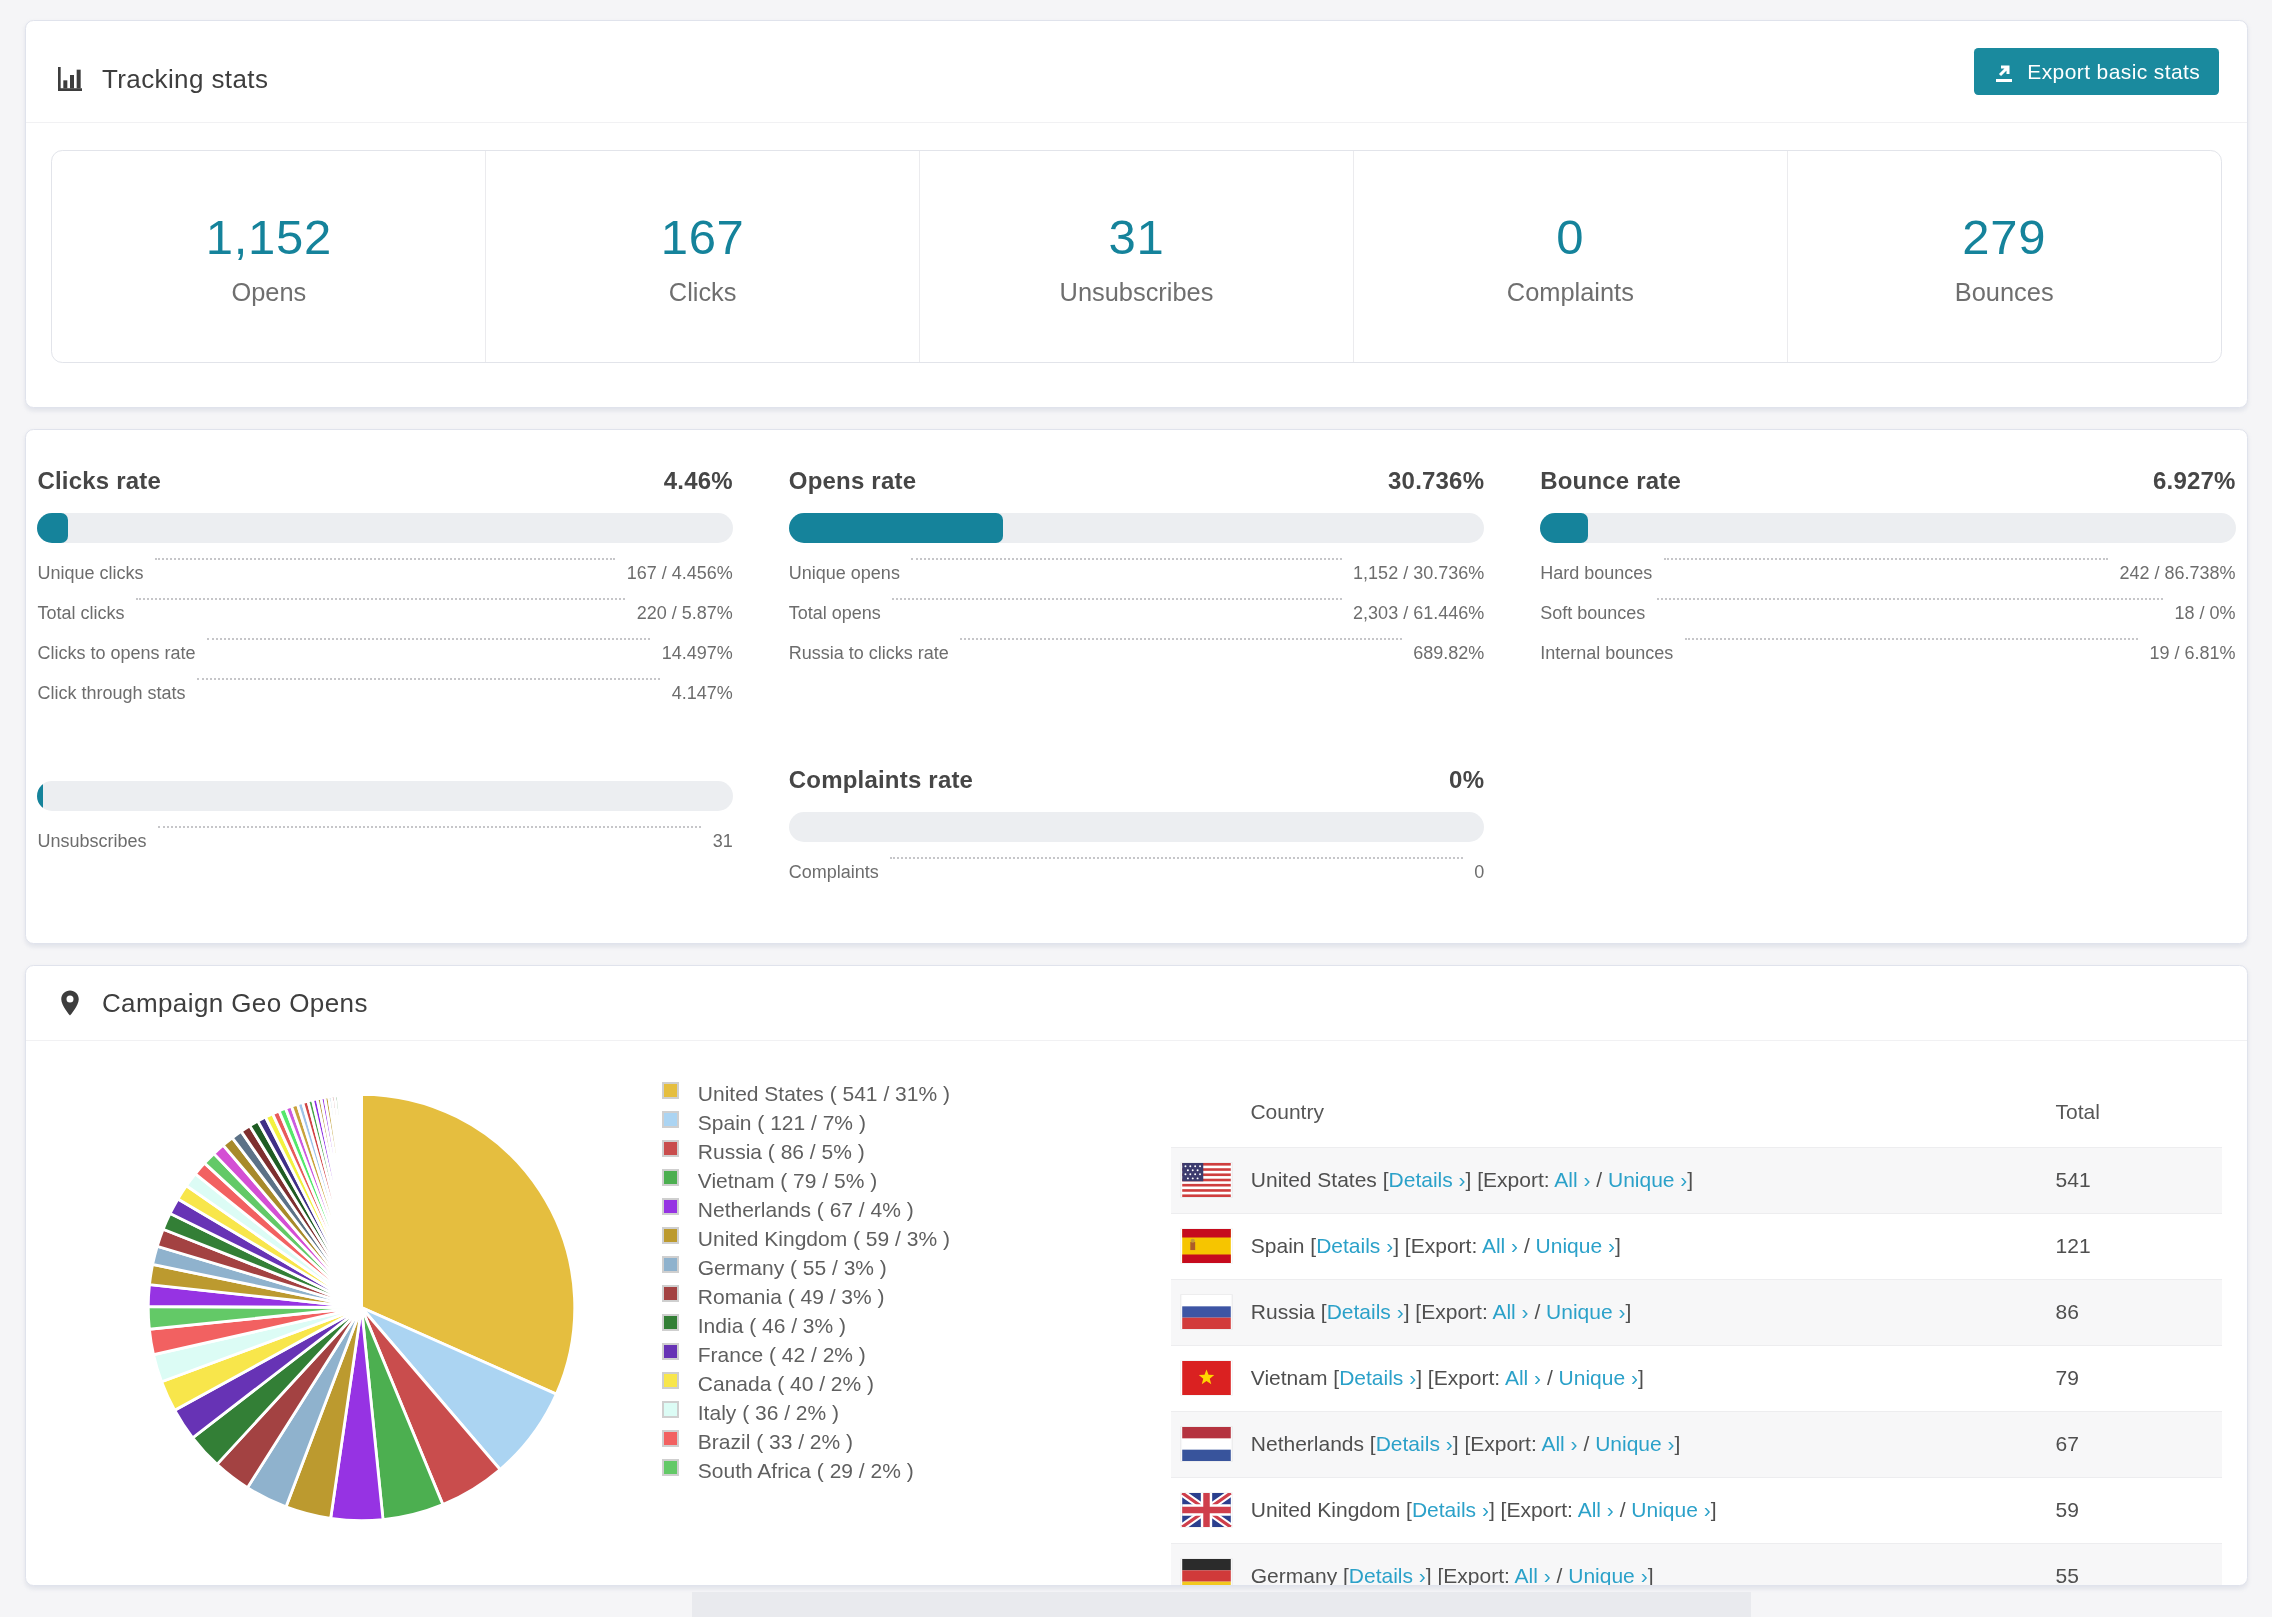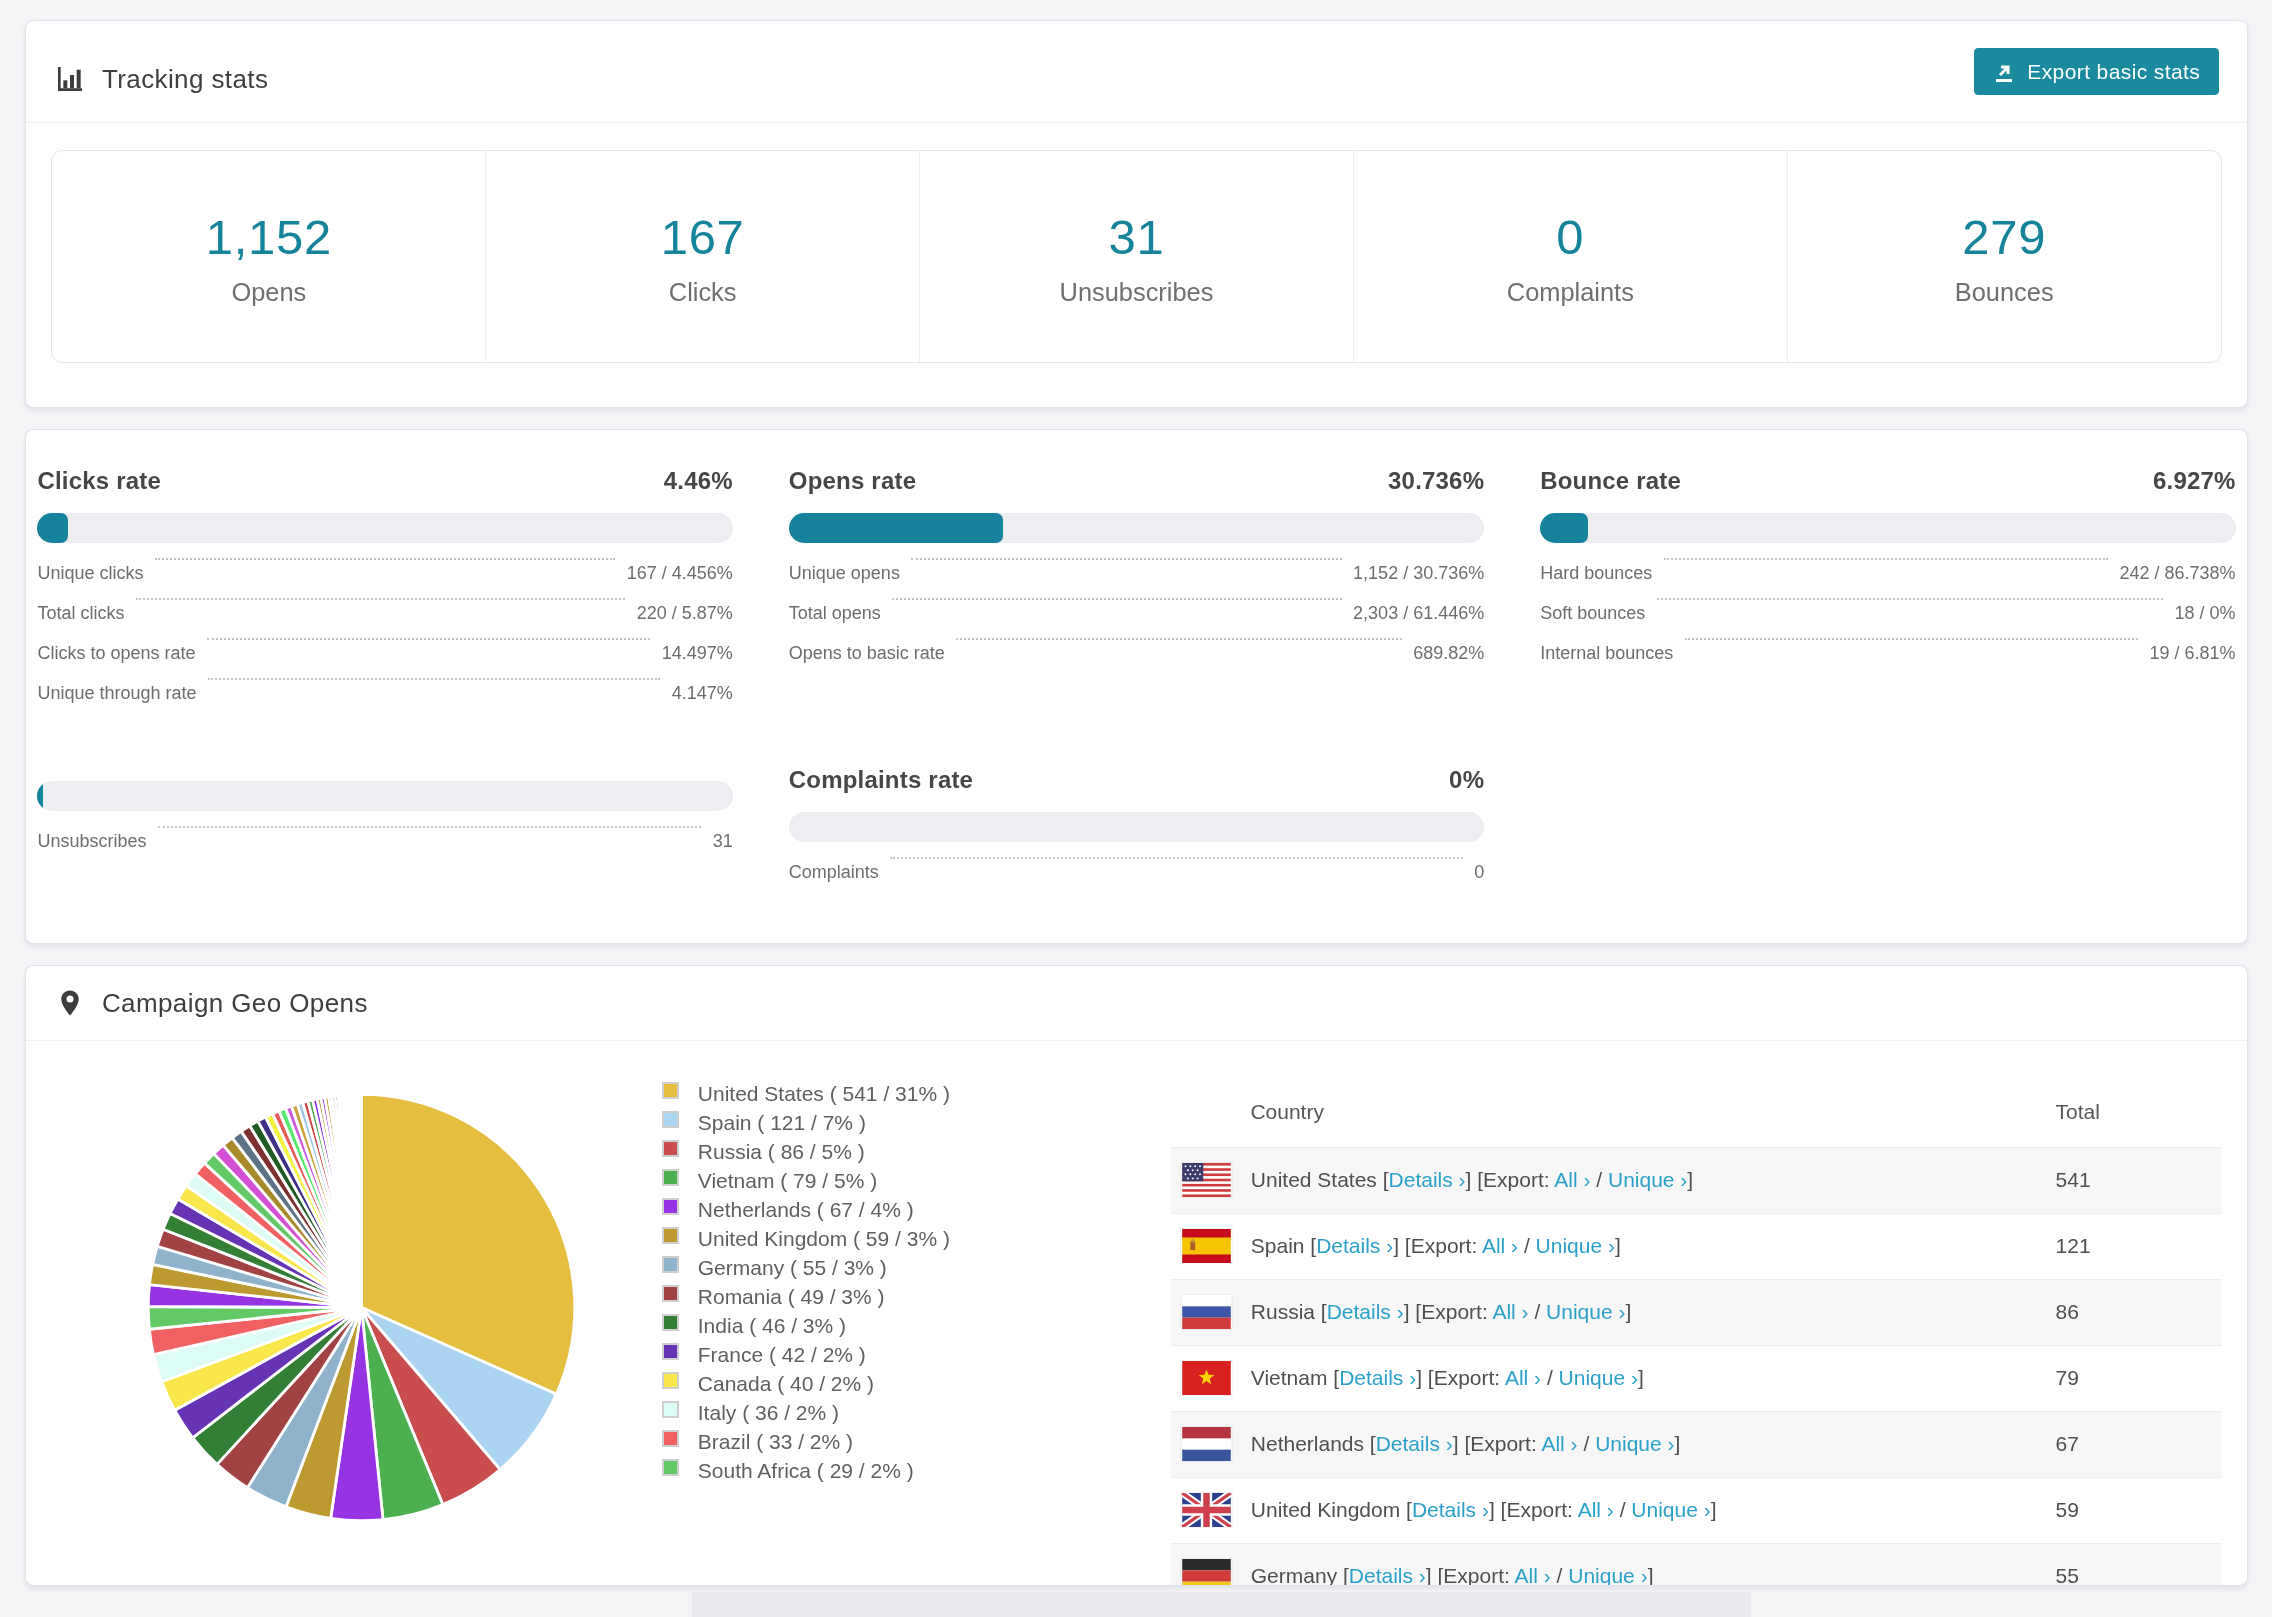--- a/index.html
+++ b/index.html
@@ -133,21 +133,21 @@
             <span class="lbl">Total clicks</span>
             <span class="leader"></span>
             <span class="val">220 / 5.87%</span>
           </div>
           <div class="stat-row">
             <span class="lbl">Clicks to opens rate</span>
             <span class="leader"></span>
             <span class="val">14.497%</span>
           </div>
           <div class="stat-row">
-            <span class="lbl">Unique through rate</span>
+            <span class="lbl">Click through stats</span>
             <span class="leader"></span>
             <span class="val">4.147%</span>
           </div>
         </div>
       </div>
       <div class="rate-block">
         <div class="rate-head">
           <span class="rate-title">Opens rate</span>
           <span class="rate-value">30.736%</span>
         </div>
@@ -159,21 +159,21 @@
             <span class="lbl">Unique opens</span>
             <span class="leader"></span>
             <span class="val">1,152 / 30.736%</span>
           </div>
           <div class="stat-row">
             <span class="lbl">Total opens</span>
             <span class="leader"></span>
             <span class="val">2,303 / 61.446%</span>
           </div>
           <div class="stat-row">
-            <span class="lbl">Opens to basic rate</span>
+            <span class="lbl">Russia to clicks rate</span>
             <span class="leader"></span>
             <span class="val">689.82%</span>
           </div>
         </div>
       </div>
       <div class="rate-block">
         <div class="rate-head">
           <span class="rate-title">Bounce rate</span>
           <span class="rate-value">6.927%</span>
         </div>

